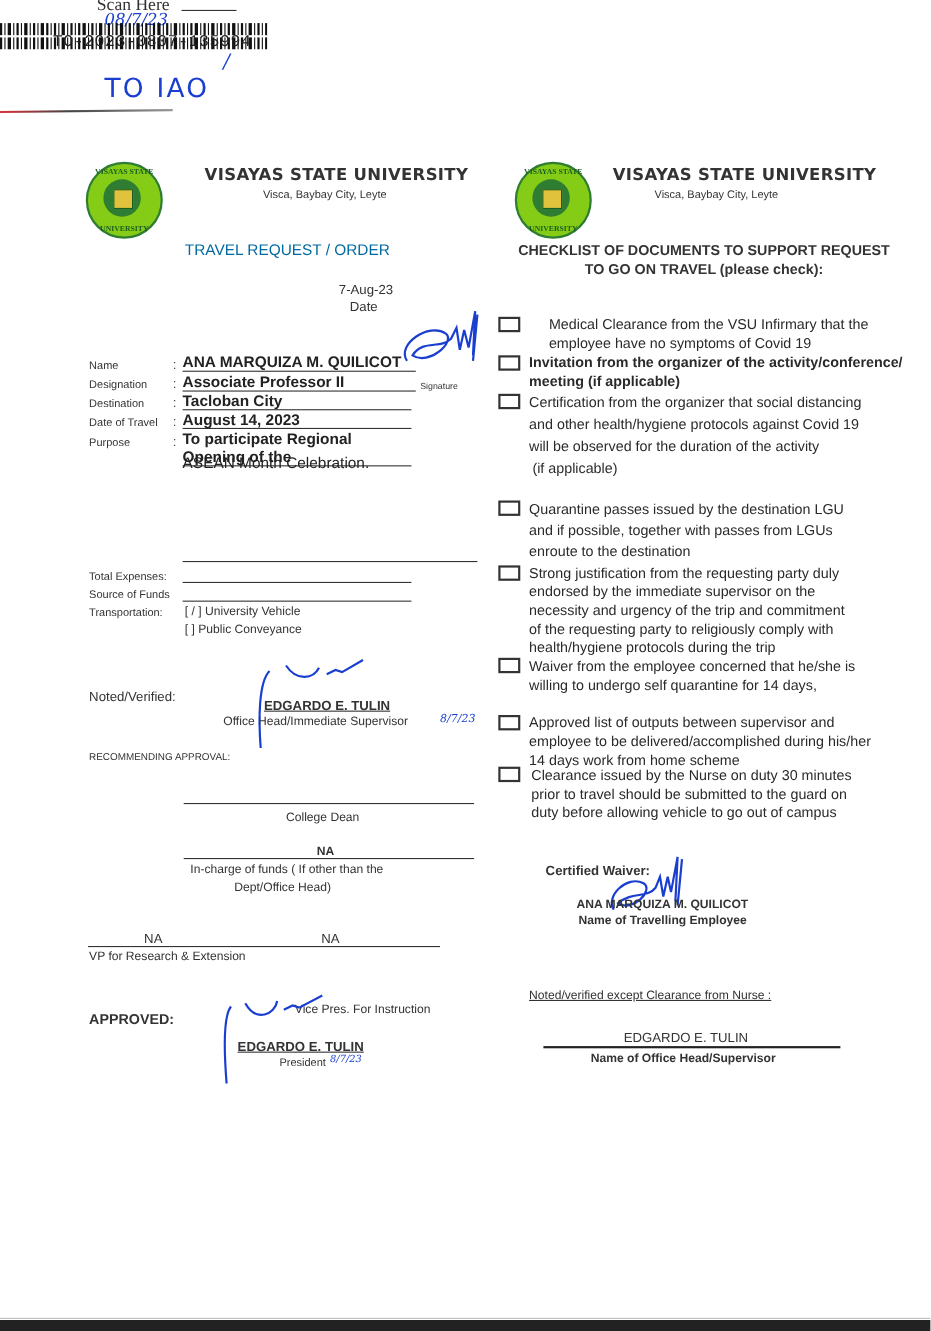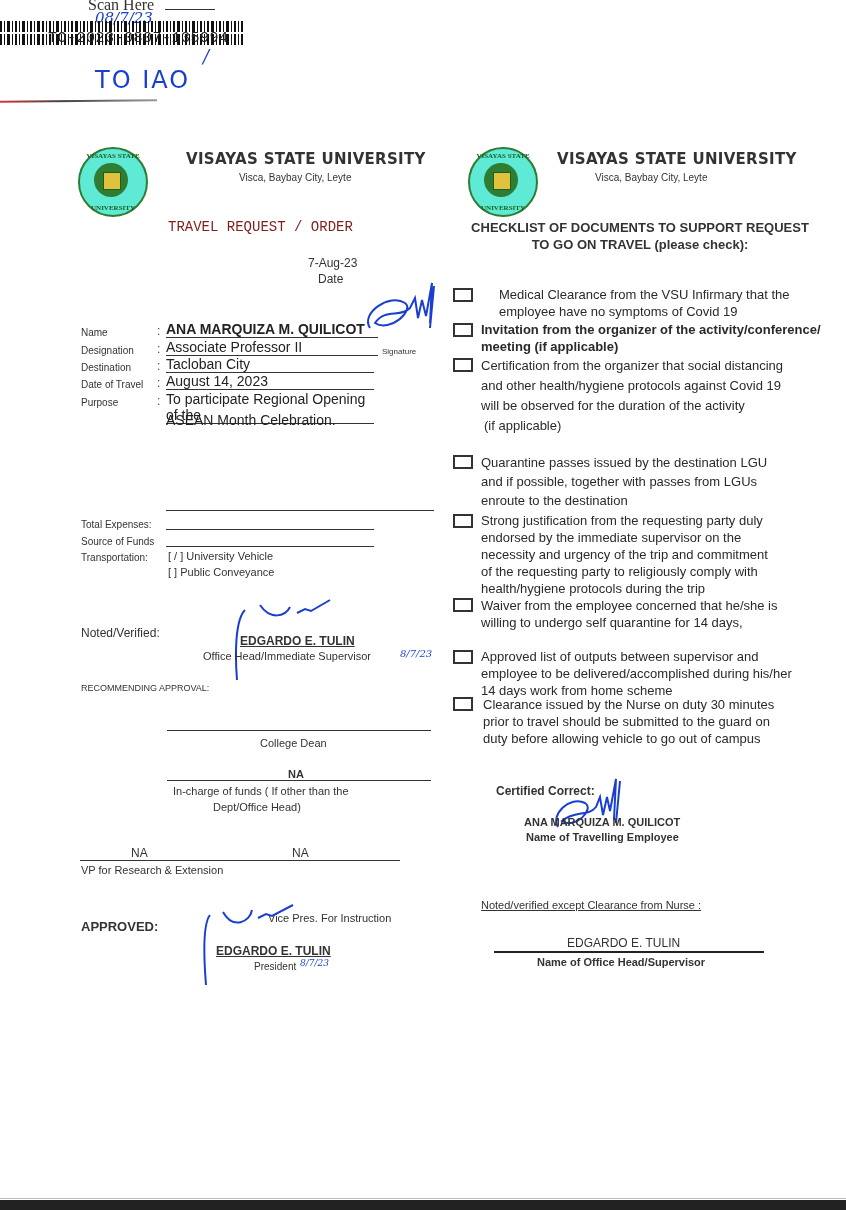--- a/index.html
+++ b/index.html
@@ -6,33 +6,33 @@
   body { width:846px; height:1210px; background:#ffffff; position:relative; overflow:hidden;
          font-family:"Liberation Sans", sans-serif; color:#2a2a2a; }
   .abs { position:absolute; }
   .scan-label { font-family:"Liberation Serif", serif; font-size:16px; color:#333; left:88px; top:-4px; }
   .scan-line { left:165px; top:9px; width:50px; height:1px; background:#333; }
   .barcode { left:0; top:21px; width:243px; height:24px; }
   .tracking { font-family:"Liberation Mono", "DejaVu Sans Mono", monospace; font-size:15px; color:#222; left:48px; top:30px; letter-spacing:0.5px; }
   .hand { color:#1a3fd0; font-family:"DejaVu Serif", serif; font-style:italic; }
   .top-rule { left:0; top:100px; width:157px; height:2px; background:linear-gradient(90deg,#d9323a,#444 40%,#999); transform:rotate(-0.6deg); }
 
-  .logo { width:66px; height:66px; border-radius:50%; border:2px solid #2e7d32; background:#5eead4; }
+  .logo { width:66px; height:66px; border-radius:50%; border:2px solid #2e7d32; background:#84cc16; }
   .logo-inner { position:absolute; left:14px; top:14px; width:34px; height:34px; border-radius:50%; background:#2e7d32; }
   .logo-core { position:absolute; left:9px; top:9px; width:16px; height:16px; background:#e0c23c; border:1px solid #1b5e20; }
   .logo-text { position:absolute; width:100%; text-align:center; font-size:7px; font-family:"Liberation Serif", serif; color:#1b5e20; font-weight:bold; }
   .uni-name { font-family:"DejaVu Sans", sans-serif; font-weight:bold; font-size:15px; color:#333; letter-spacing:0.3px; }
   .uni-addr { font-size:10px; color:#333; }
-  .form-title { font-family:Liberation Mono, monospace; font-size:14px; color:#7f1d1d; }
+  .form-title { font-family:Liberation Sans, sans-serif; font-size:14px; color:#0369a1; }
   .check-title { font-weight:bold; font-size:13px; color:#333; text-align:center; line-height:17px; }
 
   .lbl { font-size:10px; color:#333; }
   .colon { font-size:12px; color:#444; }
   .val { font-size:14px; color:#222; }
-  .uline { border-bottom:1.5px solid #333; }
+  .uline { border-bottom:1.5px solid #333;font-weight:bold; }
   .small { font-size:11px; color:#333; }
   .std { font-size:12px; color:#333; }
   .bold { font-weight:bold; }
 
   .cb { width:20px; height:14px; border:2px solid #333; box-sizing:border-box; background:#fff; }
   .ck-text { font-size:13px; color:#2a2a2a; line-height:17px; width:360px; }
 
   .footer-bar { left:0; top:1200px; width:846px; height:10px; background:#222; }
   .footer-rule { left:0; top:1198px; width:846px; height:1px; background:#bbb; }
 </style>
@@ -260,21 +260,21 @@
     <div>14 days work from home scheme</div>
 </div>
 
 <div class="abs cb" style="left:453px;top:697px;"></div>
 <div class="abs ck-text" style="left:483px;top:696px;">
   <div>Clearance issued by the Nurse on duty 30 minutes</div>
     <div>prior to travel should be submitted to the guard on</div>
     <div>duty before allowing vehicle to go out of campus</div>
 </div>
 
-<div class="abs small bold" style="left:496px;top:784px;font-size:12px;">Certified Correct:</div>
+<div class="abs small bold" style="left:496px;top:784px;font-size:12px;">Certified Waiver:</div>
 <svg class="abs" style="left:550px;top:775px;" width="80" height="65">
   <path d="M8 52 C 0 40, 20 20, 35 28 C 45 34, 25 55, 12 46 C 25 35, 38 42, 46 32 L 50 22 L 53 40 L 57 22 L 60 36 L 66 4 L 64 44 M 70 6 L 66 48" fill="none" stroke="#1a3fd0" stroke-width="2"></path>
 </svg>
 <div class="abs small bold" style="left:524px;top:816px;">ANA MARQUIZA M. QUILICOT</div>
 <div class="abs small bold" style="left:526px;top:831px;">Name of Travelling Employee</div>
 
 <div class="abs small" style="left:481px;top:899px;text-decoration:underline;">Noted/verified except Clearance from Nurse :</div>
 <div class="abs std" style="left:567px;top:936px;">EDGARDO E. TULIN</div>
 <div class="abs" style="left:494px;top:951px;width:270px;border-bottom:2px solid #222;"></div>
 <div class="abs small bold" style="left:537px;top:956px;">Name of Office Head/Supervisor</div>

